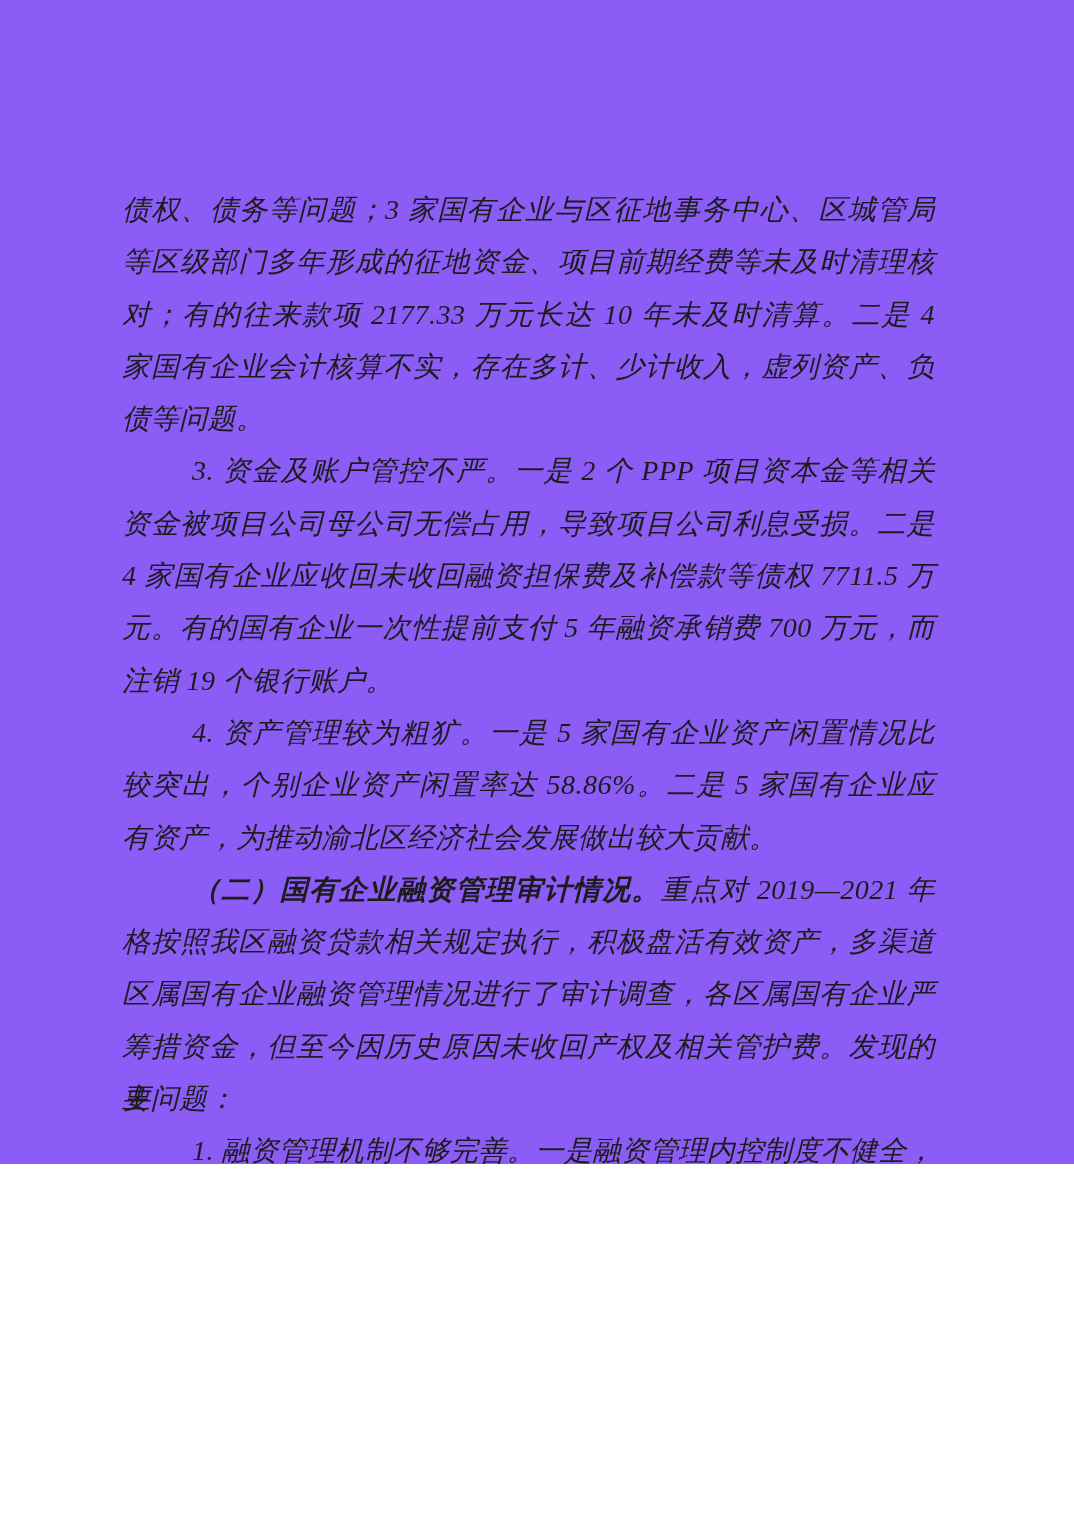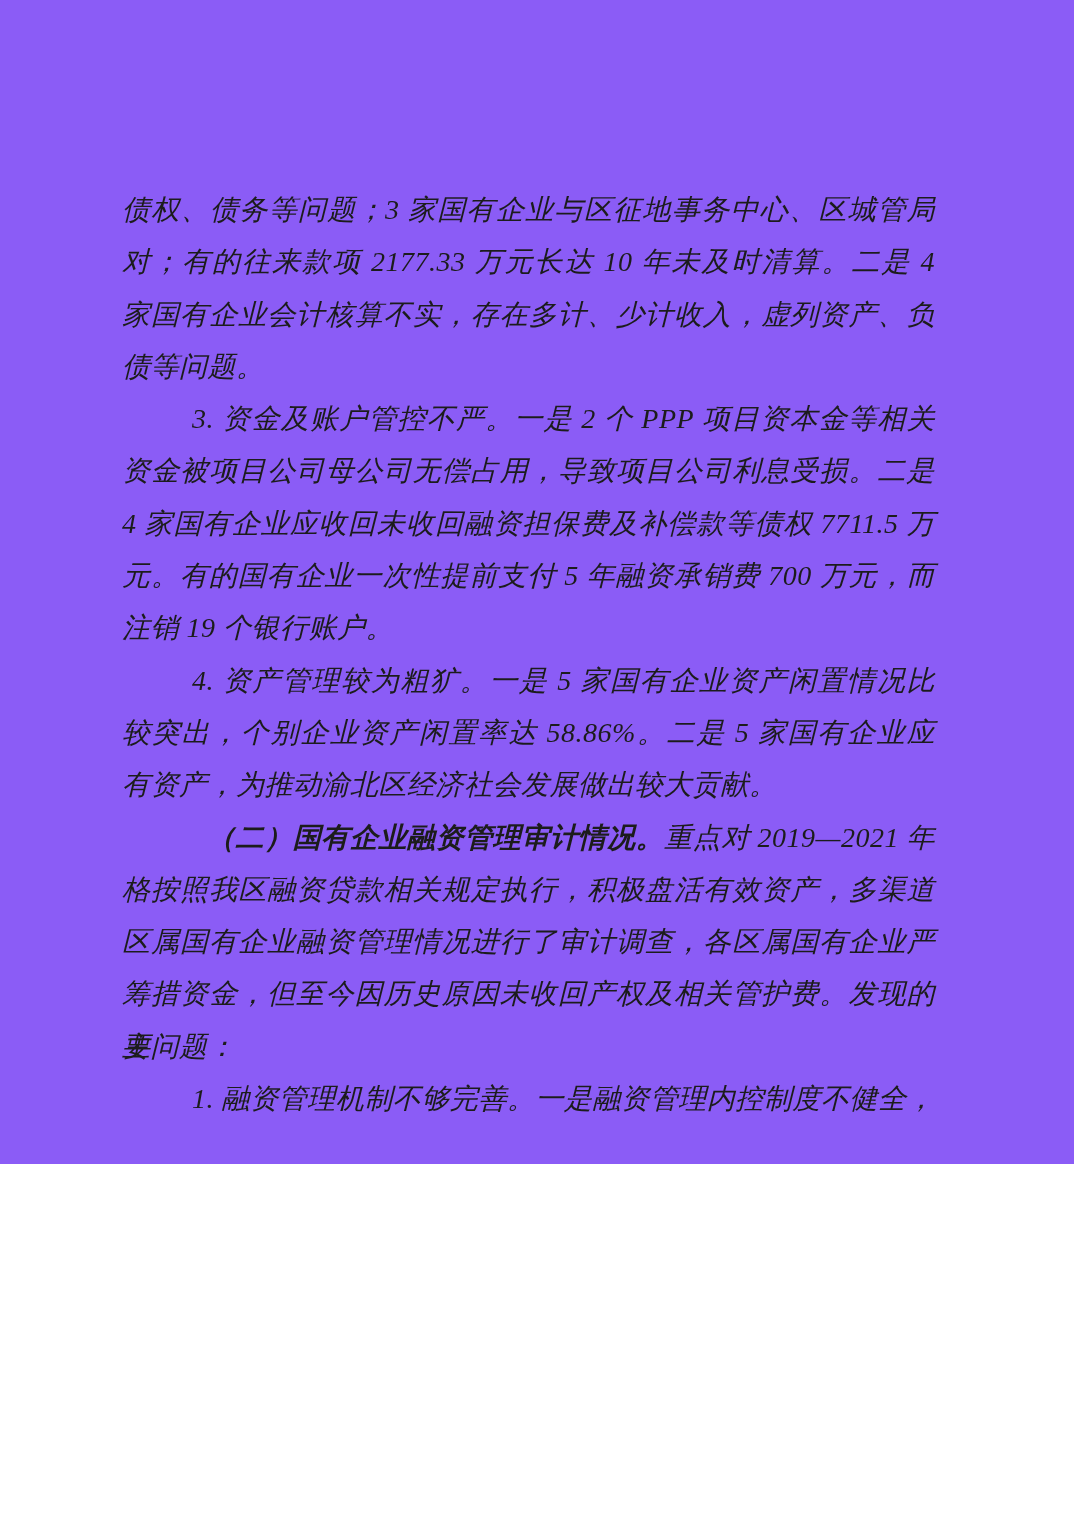--- a/index.html
+++ b/index.html
@@ -32,37 +32,37 @@
     letter-spacing: 0.5px;
   }
   .line.end {
     text-align-last: left;
   }
   .line.indent {
     text-indent: 70px;
   }
   .bold {
     font-weight: 700;
-    margin-left: 15px;
   }
   .page-number {
     position: absolute;
     top: 1390px;
     right: 180px;
     font-size: 33px;
     line-height: 40px;
     color: #1c1c1c;
   }
 </style>
 </head>
 <body>
 
 <div class="page">
   <div class="text-block">
     <div class="line">债权、债务等问题；3 家国有企业与区征地事务中心、区城管局</div>
+    <div class="line">等区级部门多年形成的征地资金、项目前期经费等未及时清理核</div>
     <div class="line">对；有的往来款项 2177.33 万元长达 10 年未及时清算。二是 4</div>
     <div class="line">家国有企业会计核算不实，存在多计、少计收入，虚列资产、负</div>
     <div class="line end">债等问题。</div>
 
     <div class="line indent">3. 资金及账户管控不严。一是 2 个 PPP 项目资本金等相关</div>
     <div class="line">资金被项目公司母公司无偿占用，导致项目公司利息受损。二是</div>
     <div class="line">4 家国有企业应收回未收回融资担保费及补偿款等债权 7711.5 万</div>
     <div class="line">元。有的国有企业一次性提前支付 5 年融资承销费 700 万元，而</div>
     <div class="line end">注销 19 个银行账户。</div>
 

